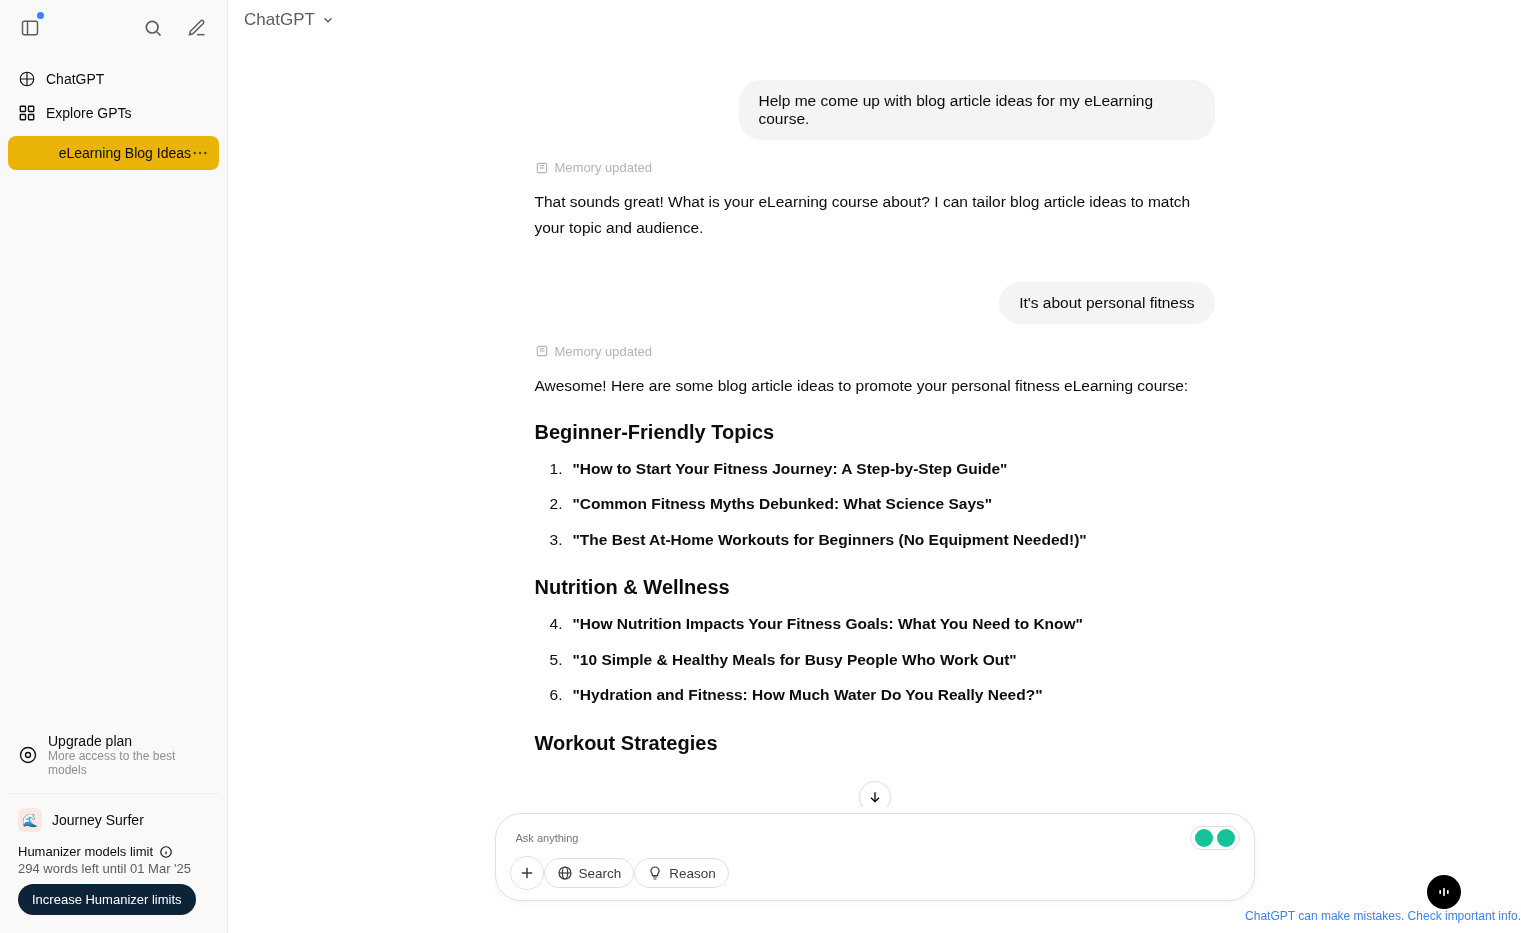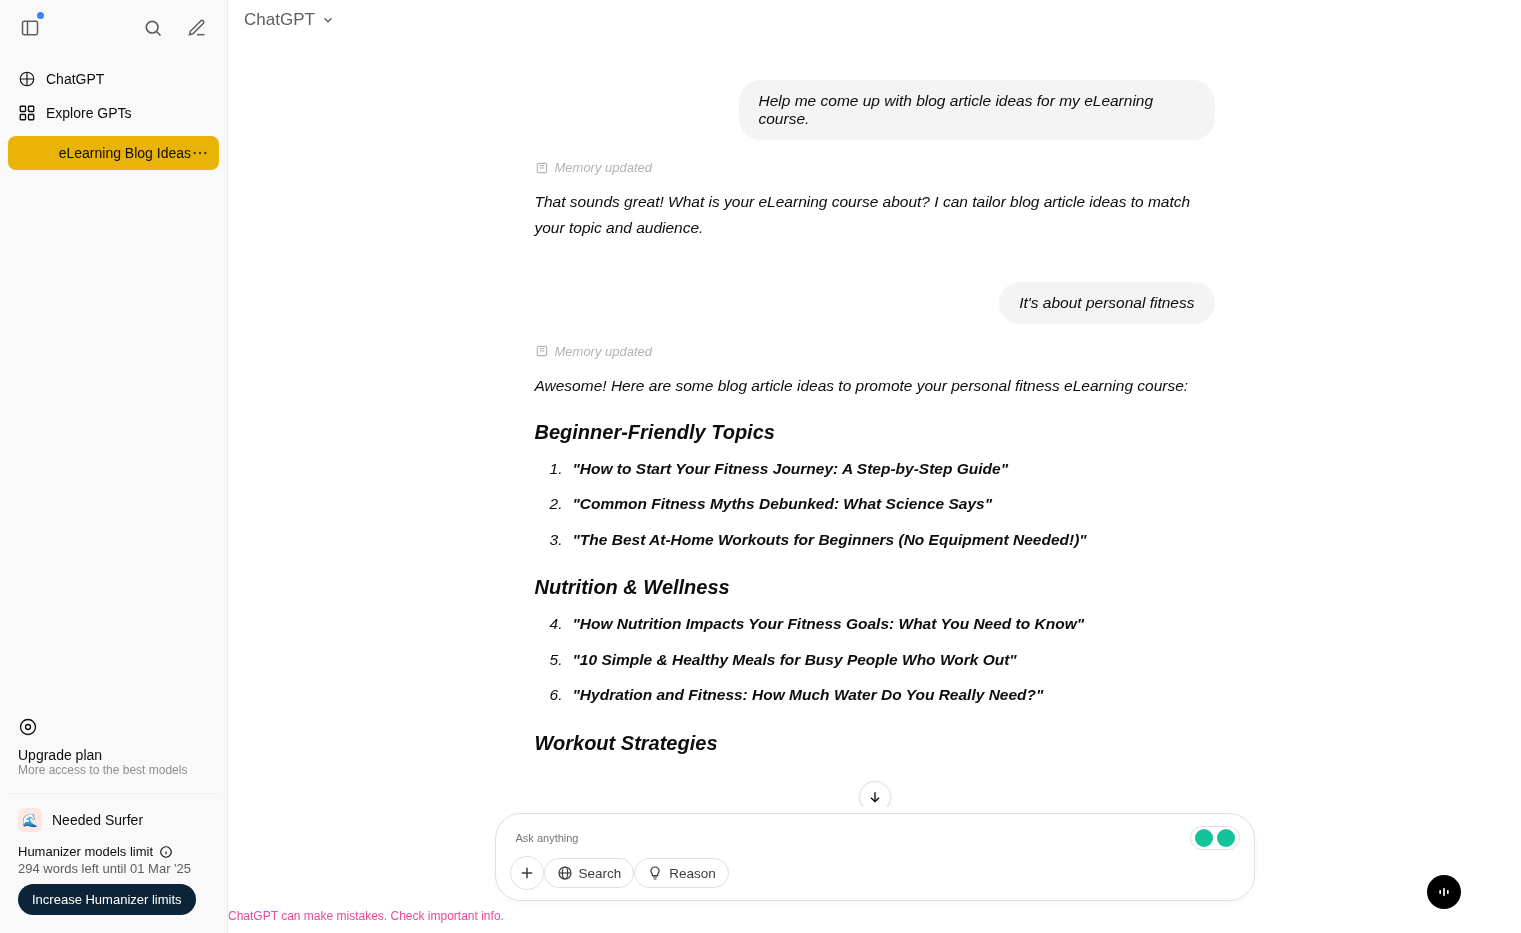--- a/index.html
+++ b/index.html
@@ -7,54 +7,54 @@
 .sidebar { width: 228px; background: #f9f9f9; display: flex; flex-direction: column; border-right: 1px solid #ececec; }
 .sidebar-top { display: flex; align-items: center; padding: 10px 12px; gap: 8px; }
 .spacer { flex: 1; }
 .icon-btn { width: 36px; height: 36px; display: flex; align-items: center; justify-content: center; border-radius: 8px; cursor: pointer; color: #5d5d5d; }
 .nav-list { padding: 6px 8px; }
 .nav-item { display: flex; align-items: center; gap: 10px; padding: 8px 10px; border-radius: 8px; font-size: 14px; cursor: pointer; color: #0d0d0d; }
 .section-label { font-size: 12px; color: #8e8e8e; padding: 14px 18px 6px; }
 .conv-item { display: flex; align-items: center; justify-content: flex-end; padding: 8px 10px; margin: 0 8px; border-radius: 8px; font-size: 14px; cursor: pointer; background: #eab308; }
 .conv-item .more { opacity: .7; }
 .sidebar-bottom { margin-top: auto; padding: 8px; }
-.upgrade { display: flex; gap: 10px; padding: 10px; border-radius: 8px; cursor: pointer; flex-direction: column; }
+.upgrade { display: flex; gap: 10px; padding: 10px; border-radius: 8px; cursor: pointer; }
 .upgrade-title { font-size: 14px; }
 .upgrade-sub { font-size: 12px; color: #8e8e8e; }
 .divider { height: 1px; background: #eee; margin: 6px 0; }
 .ks-row { display: flex; align-items: center; gap: 10px; padding: 8px 10px; font-size: 14px; }
 .ks-icon { width: 24px; height: 24px; border-radius: 6px; background: #fde7e3; display: flex; align-items: center; justify-content: center; font-size: 13px; }
 .humanizer { padding: 4px 10px 10px; }
 .hum-title { font-size: 13px; display: flex; align-items: center; gap: 6px; }
 .hum-sub { font-size: 13px; color: #5d5d5d; margin-top: 2px; }
 .hum-btn { margin-top: 8px; background: #0d2438; color: #fff; font-size: 13px; padding: 8px 14px; border-radius: 16px; border: none; cursor: pointer; }
 .main { flex: 1; display: flex; flex-direction: column; position: relative; }
 .header { display: flex; align-items: center; padding: 10px 16px; gap: 6px; }
 .model-name { font-size: 17px; font-weight: 500; color: #5d5d5d; display: flex; align-items: center; gap: 6px; cursor: pointer; }
-.chat-area { flex: 1; overflow-y: auto; padding: 20px 0 120px; font-style: italic; }
+.chat-area { flex: 1; overflow-y: auto; padding: 20px 0 120px; }
 .chat-inner { max-width: 760px; margin: 0 auto; padding: 0 40px; }
 .user-msg { display: flex; justify-content: flex-end; margin: 20px 0; }
 .user-bubble { background: #f4f4f4; border-radius: 22px; padding: 12px 20px; font-size: 15.5px; max-width: 70%; }
 .memory-updated { display: flex; align-items: center; gap: 6px; color: #b4b4b4; font-size: 13px; margin: 10px 0 14px; }
 .assistant-text { font-size: 15.5px; line-height: 1.7; margin-bottom: 10px; }
 .section-heading { font-size: 20px; font-weight: 700; margin: 22px 0 10px; }
 .numbered-list { list-style: none; }
 .numbered-list li { display: flex; gap: 10px; font-size: 15.5px; line-height: 1.9; margin-bottom: 6px; padding-left: 10px;}
 .numbered-list .num { min-width: 18px; text-align: right; }
 .scroll-down { position: absolute; bottom: 120px; left: 50%; transform: translateX(-50%); width: 32px; height: 32px; border-radius: 50%; border: 1px solid #e0e0e0; background: #fff; display: flex; align-items: center; justify-content: center; cursor: pointer; box-shadow: 0 1px 3px rgba(0,0,0,.08); }
 .composer-wrap { position: absolute; bottom: 0; left: 0; right: 0; background: #fff; padding: 6px 0 10px; }
 .composer { max-width: 760px; margin: 0 auto; border: 1px solid #e0e0e0; border-radius: 26px; padding: 14px 14px 10px; position: relative; box-shadow: 0 2px 6px rgba(0,0,0,.04); }
 .composer-input { width: 100%; border: none; outline: none; font-size: 11px; padding: 2px 60px 12px 6px; background: transparent; resize: none; }
 .composer-row { display: flex; align-items: center; gap: 0; }
 .chip { display: flex; align-items: center; gap: 6px; border: 1px solid #e0e0e0; border-radius: 20px; padding: 6px 12px; font-size: 13.5px; cursor: pointer; color: #3c3c3c; }
 .chip.round { padding: 6px; width: 34px; height: 34px; justify-content: center; }
 .ext-badges { position: absolute; top: 12px; right: 14px; display: flex; gap: 4px; align-items: center; border: 1px solid #e0e0e0; border-radius: 14px; padding: 2px 4px; }
 .badge { width: 18px; height: 18px; border-radius: 50%; }
 .mic-btn { position: absolute; right: 60px; bottom: 24px; width: 34px; height: 34px; border-radius: 50%; background: #000; display: flex; align-items: center; justify-content: center; cursor: pointer; }
-.disclaimer { text-align: left; font-size: 12px; color: #ec4899; margin-top: 8px; }
+.disclaimer { text-align: right; font-size: 12px; color: #3b82f6; margin-top: 8px; }
 svg { display: block; }
 </style>
 </head>
 <body>
 
 <div class="sidebar">
   <div class="sidebar-top">
     <div class="icon-btn" style="position:relative;">
       <svg width="20" height="20" viewBox="0 0 24 24" fill="none" stroke="currentColor" stroke-width="1.8">
           <rect x="3" y="4" width="18" height="16" rx="2"></rect>
@@ -120,21 +120,21 @@
           </svg>
       </span>
       <div>
         <div class="upgrade-title">Upgrade plan</div>
         <div class="upgrade-sub">More access to the best models</div>
       </div>
     </div>
     <div class="divider"></div>
     <div class="ks-row">
       <div class="ks-icon">🌊</div>
-      <span>Needed Surfer</span>
+      <span>Journey Surfer</span>
     </div>
     <div class="humanizer">
       <div class="hum-title">
         <span>Humanizer models limit</span>
         <span>
           <svg width="14" height="14" viewBox="0 0 24 24" fill="none" stroke="currentColor" stroke-width="2">
               <circle cx="12" cy="12" r="9"></circle>
               <line x1="12" y1="8" x2="12" y2="8"></line>
               <line x1="12" y1="11" x2="12" y2="16"></line>
             </svg>

